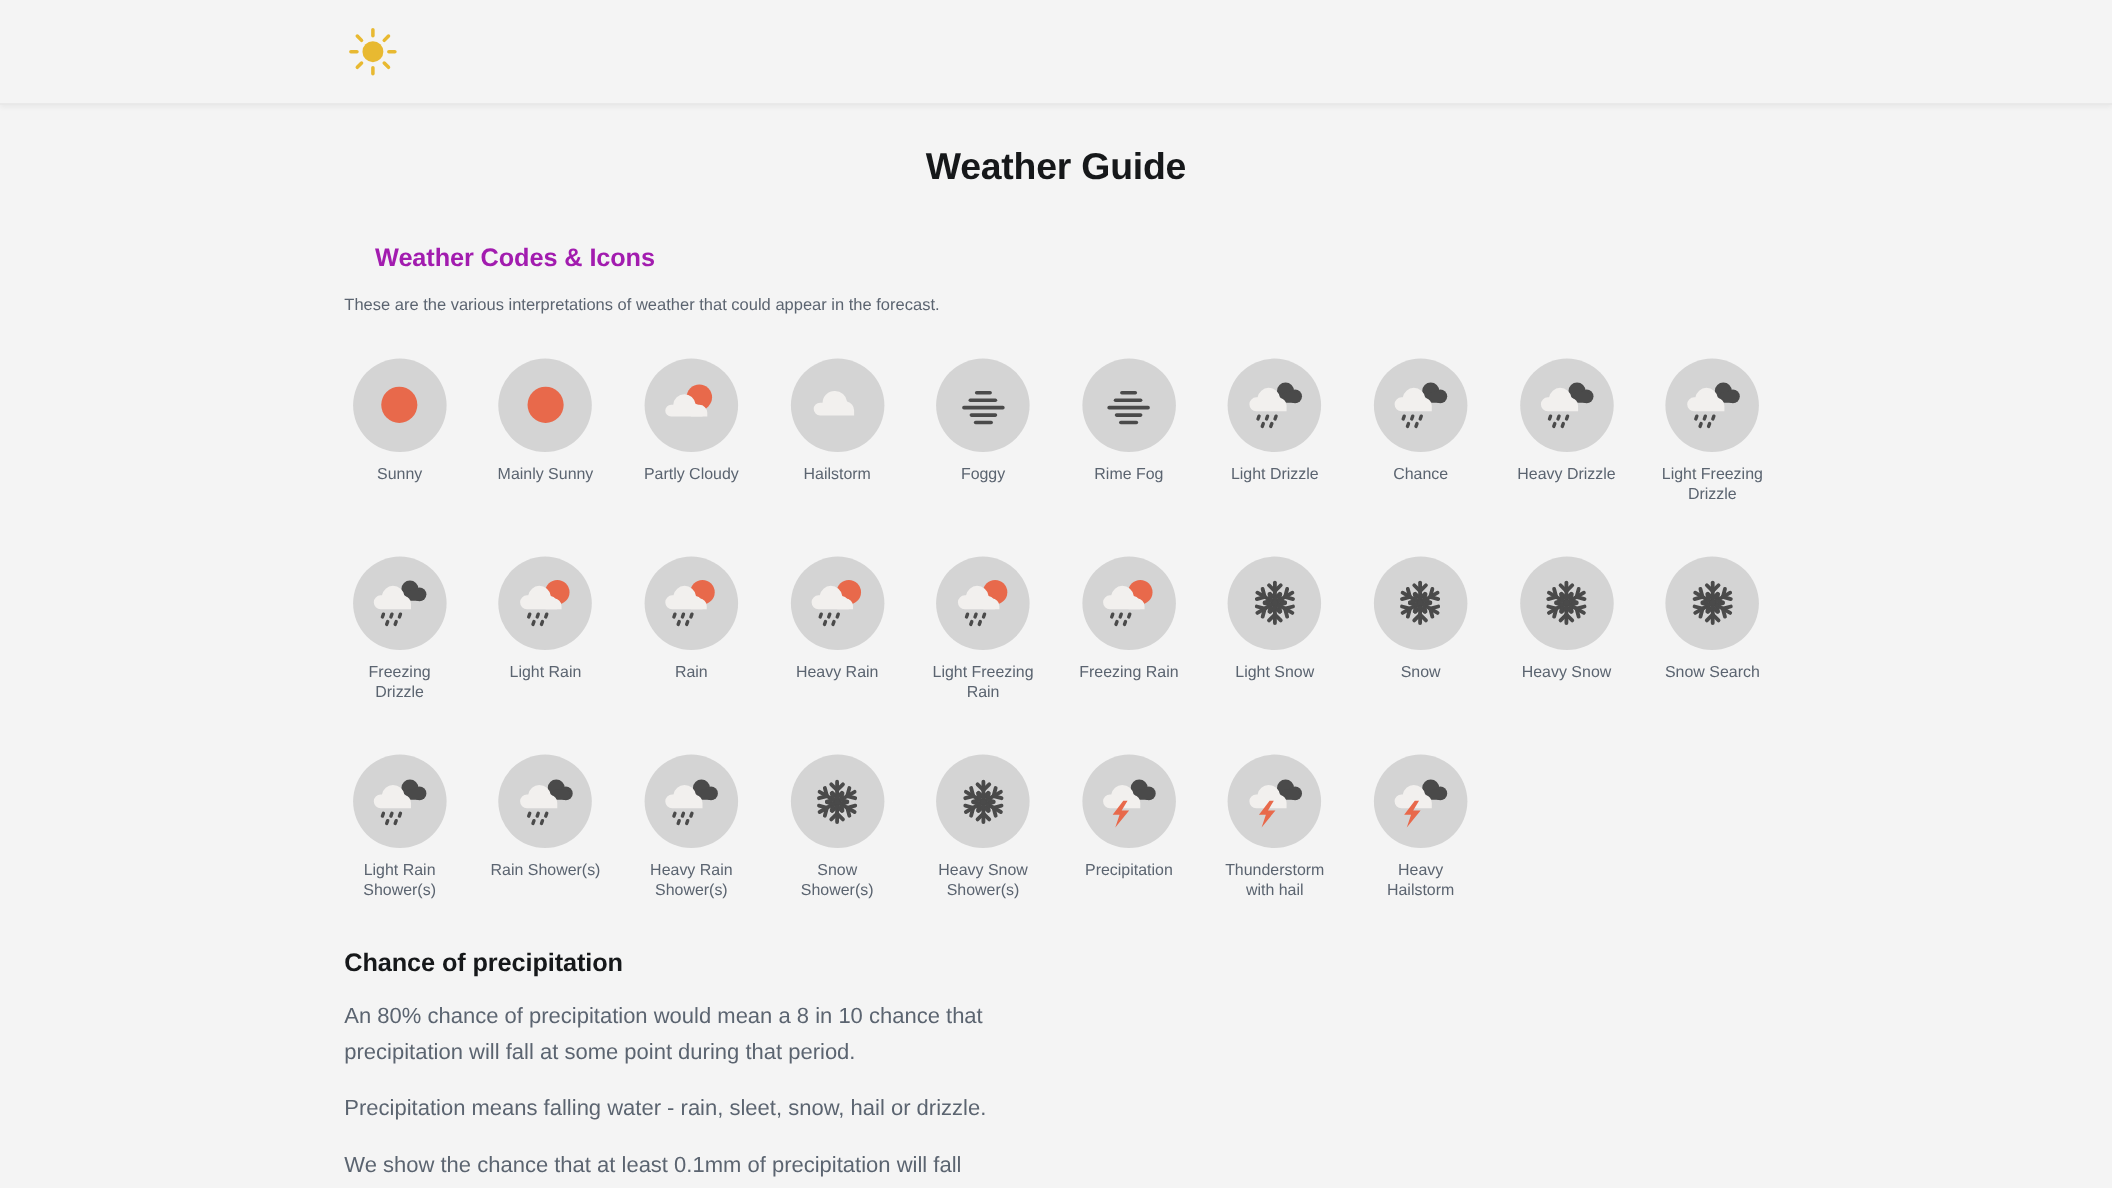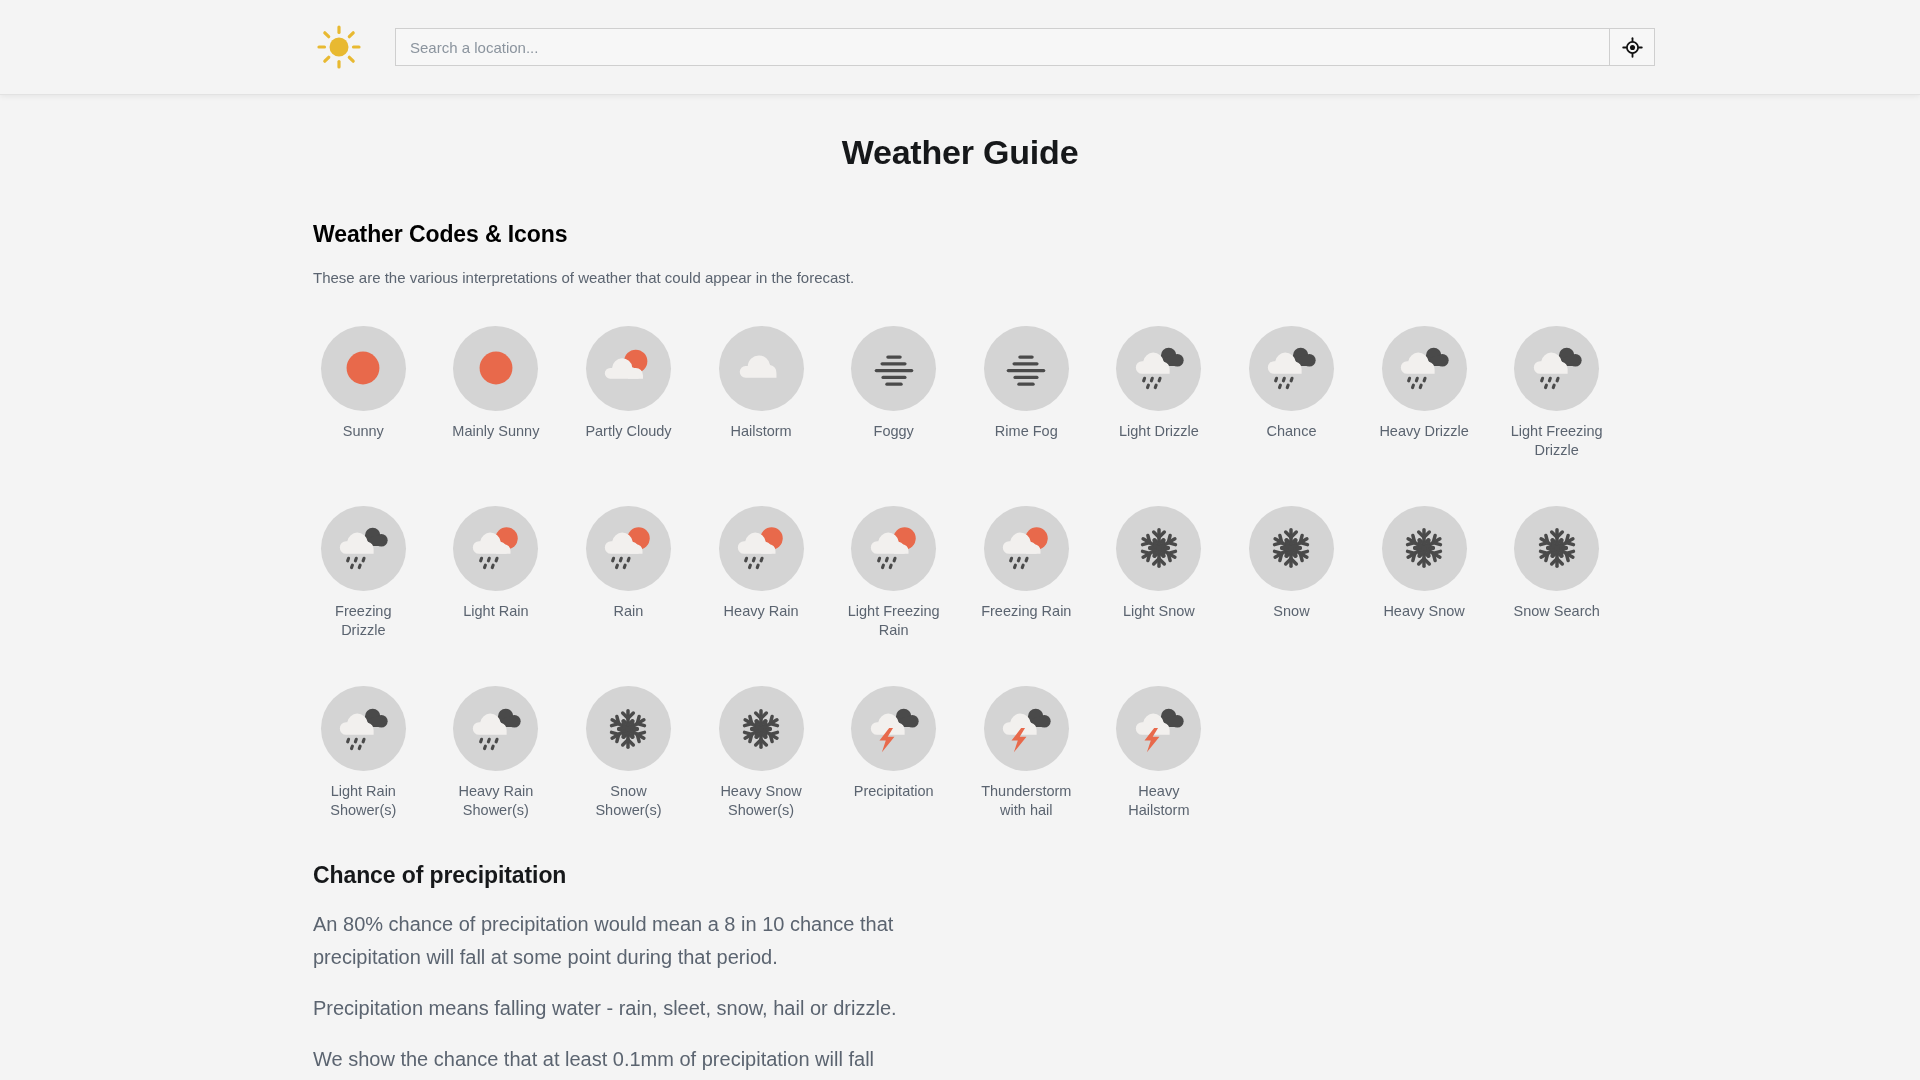--- a/index.html
+++ b/index.html
@@ -92,23 +92,24 @@
     font-weight: bold;
     color: #16181a;
     letter-spacing: -0.2px;
     margin-top: 38px;
     margin-bottom: 0;
   }
 
   .section-heading {
     font-size: 23px;
     font-weight: bold;
-    color: #000000;
+    color: #a21caf;
     margin-top: 49px;
     letter-spacing: -0.1px;
+    margin-left: 28px;
   }
 
   .section-sub {
     font-size: 15px;
     color: #5b6470;
     margin-top: 19px;
     line-height: 1.5;
   }
 
   
@@ -182,37 +183,20 @@
           <line x1="6" y1="26" x2="11.5" y2="26"></line>
           <line x1="40.5" y1="26" x2="46" y2="26"></line>
           <line x1="11.8" y1="11.8" x2="15.7" y2="15.7"></line>
           <line x1="36.3" y1="36.3" x2="40.2" y2="40.2"></line>
           <line x1="40.2" y1="11.8" x2="36.3" y2="15.7"></line>
           <line x1="15.7" y1="36.3" x2="11.8" y2="40.2"></line>
         </g>
       </svg>
     </span>
 
-    <div class="search-wrap">
-      <input class="search-input" type="text" placeholder="Search a location..." value="" style="">
-      <button class="geo-button">
-        <span>
-          <svg width="21" height="21" viewBox="0 0 24 24" aria-hidden="true">
-            <circle cx="12" cy="12" r="6.4" fill="none" stroke="#111" stroke-width="2"></circle>
-            <circle cx="12" cy="12" r="2.9" fill="#111"></circle>
-            <g stroke="#111" stroke-width="2.1" stroke-linecap="round">
-              <line x1="12" y1="1.4" x2="12" y2="5"></line>
-              <line x1="12" y1="19" x2="12" y2="22.6"></line>
-              <line x1="1.4" y1="12" x2="5" y2="12"></line>
-              <line x1="19" y1="12" x2="22.6" y2="12"></line>
-            </g>
-          </svg>
-        </span>
-      </button>
-    </div>
 
   </div>
 </header>
 
 <main class="page">
 
   <h1 class="page-title">Weather Guide</h1>
 
   <h2 class="section-heading">Weather Codes &amp; Icons</h2>
   <p class="section-sub">These are the various interpretations of weather that could appear in the forecast.</p>
@@ -584,20 +568,40 @@
       <path fill="#f2f0ee" d="M24 14a11 11 0 0 1 10.9 9.5A8 8 0 0 1 41 31v5H12.5A6.5 6.5 0 0 1 12.5 23h1.2A11 11 0 0 1 24 14z"></path>
       <g fill="#4a4a4a">
         <rect x="13" y="39" width="3.2" height="6" rx="1.6" transform="rotate(20 14.6 42)"></rect>
         <rect x="21" y="39" width="3.2" height="6" rx="1.6" transform="rotate(20 22.6 42)"></rect>
         <rect x="29" y="39" width="3.2" height="6" rx="1.6" transform="rotate(20 30.6 42)"></rect>
         <rect x="17" y="46" width="3.2" height="6" rx="1.6" transform="rotate(20 18.6 49)"></rect>
         <rect x="25" y="46" width="3.2" height="6" rx="1.6" transform="rotate(20 26.6 49)"></rect>
       </g>
     </svg>
         </div>
+        <div class="icon-label">Rain Shower(s)</div>
+      </div>
+      <div class="icon-cell">
+        <div class="icon-disc">
+          <svg viewBox="0 0 60 60">
+      <g fill="#4a4a4a">
+        <circle cx="40" cy="17" r="8"></circle>
+        <circle cx="49" cy="22" r="6.5"></circle>
+        <rect x="36" y="18" width="17" height="10" rx="5"></rect>
+      </g>
+      <path fill="#f2f0ee" d="M24 14a11 11 0 0 1 10.9 9.5A8 8 0 0 1 41 31v5H12.5A6.5 6.5 0 0 1 12.5 23h1.2A11 11 0 0 1 24 14z"></path>
+      <g fill="#4a4a4a">
+        <rect x="13" y="39" width="3.2" height="6" rx="1.6" transform="rotate(20 14.6 42)"></rect>
+        <rect x="21" y="39" width="3.2" height="6" rx="1.6" transform="rotate(20 22.6 42)"></rect>
+        <rect x="29" y="39" width="3.2" height="6" rx="1.6" transform="rotate(20 30.6 42)"></rect>
+        <rect x="17" y="46" width="3.2" height="6" rx="1.6" transform="rotate(20 18.6 49)"></rect>
+        <rect x="25" y="46" width="3.2" height="6" rx="1.6" transform="rotate(20 26.6 49)"></rect>
+      </g>
+    </svg>
+        </div>
         <div class="icon-label">Heavy Rain Shower(s)</div>
       </div>
       <div class="icon-cell">
         <div class="icon-disc">
           <svg viewBox="0 0 60 60">
       <g stroke="#4a4a4a" stroke-width="3.6" stroke-linecap="round" fill="none" transform="translate(30,30)">
         <g id="sf-arm">
           <line x1="0" y1="0" x2="0" y2="-19"></line>
           <line x1="0" y1="-11" x2="-5.5" y2="-16.5"></line>
           <line x1="0" y1="-11" x2="5.5" y2="-16.5"></line>

